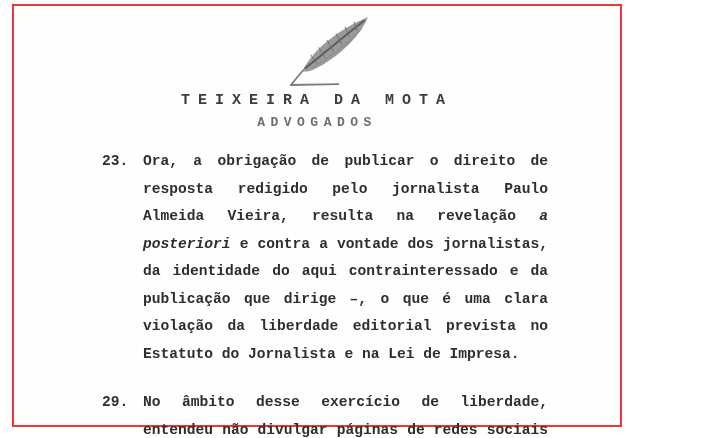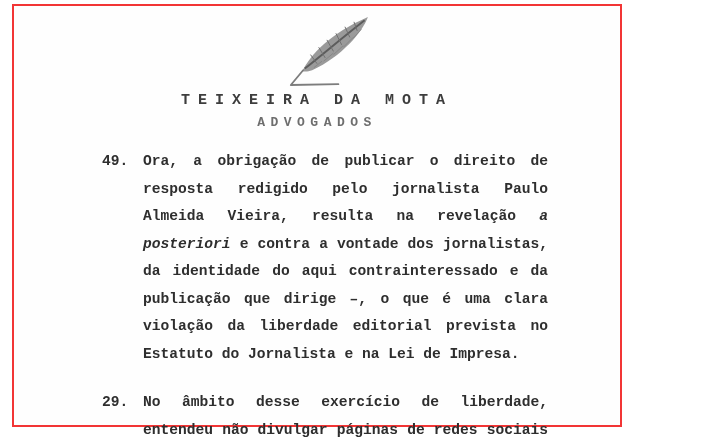--- a/index.html
+++ b/index.html
@@ -85,21 +85,21 @@
         <path d="M44,68 L54,60 M56,60 L68,50 M68,52 L80,41 M80,43 L92,31 M92,32 L102,21" stroke="#828282" stroke-width="1" fill="none"></path>
         <path d="M31,71 L16,89 L74,88" stroke="#7d7d7d" stroke-width="2.2" fill="none" stroke-linejoin="round" stroke-linecap="round"></path>
       </svg>
     </div>
     <div class="brand-name">TEIXEIRA DA MOTA</div>
     <div class="brand-subtitle">ADVOGADOS</div>
   </div>
 
   <div class="body-copy">
       <div class="para">
-        <div class="para-num">49.</div>
+        <div class="para-num">23.</div>
         <div class="para-text"><span>Ora, a obrigação de publicar o direito de resposta redigido pelo jornalista Paulo Almeida Vieira, resulta na revelação </span><em>a posteriori</em><span> e contra a vontade dos jornalistas, da identidade do aqui contrainteressado e da publicação que dirige –, o que é uma clara violação da liberdade editorial prevista no Estatuto do Jornalista e na Lei de Impresa.</span></div>
       </div>
       <div class="para">
         <div class="para-num">29.</div>
         <div class="para-text"><span>No âmbito desse exercício de liberdade, entendeu não divulgar páginas de redes sociais ou de </span><em>sites</em><span> informativos que, na sua perspetiva, questionam ou ofendem o interesse público que deve orientar a vacinação e a gestão de informação respeitante à pandemia de covid-19.</span></div>
       </div>
     </div>
 </div>
 
 </body></html>

